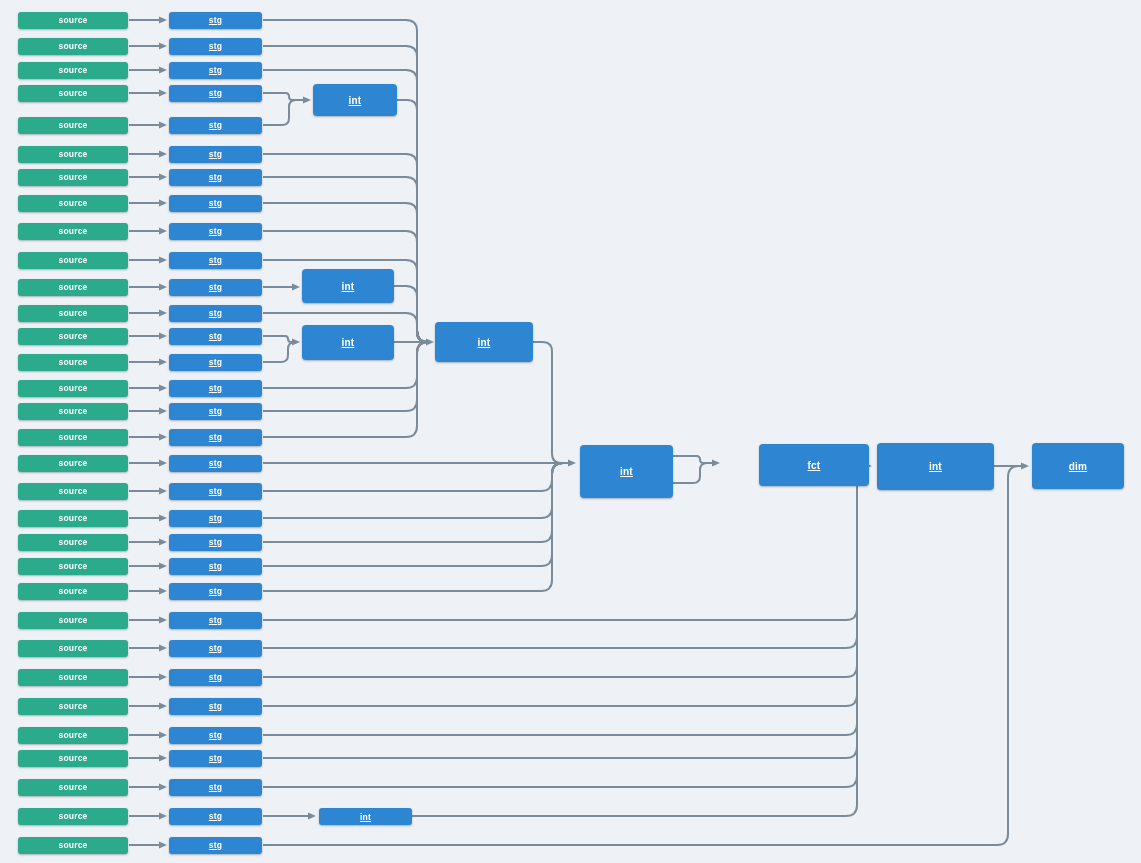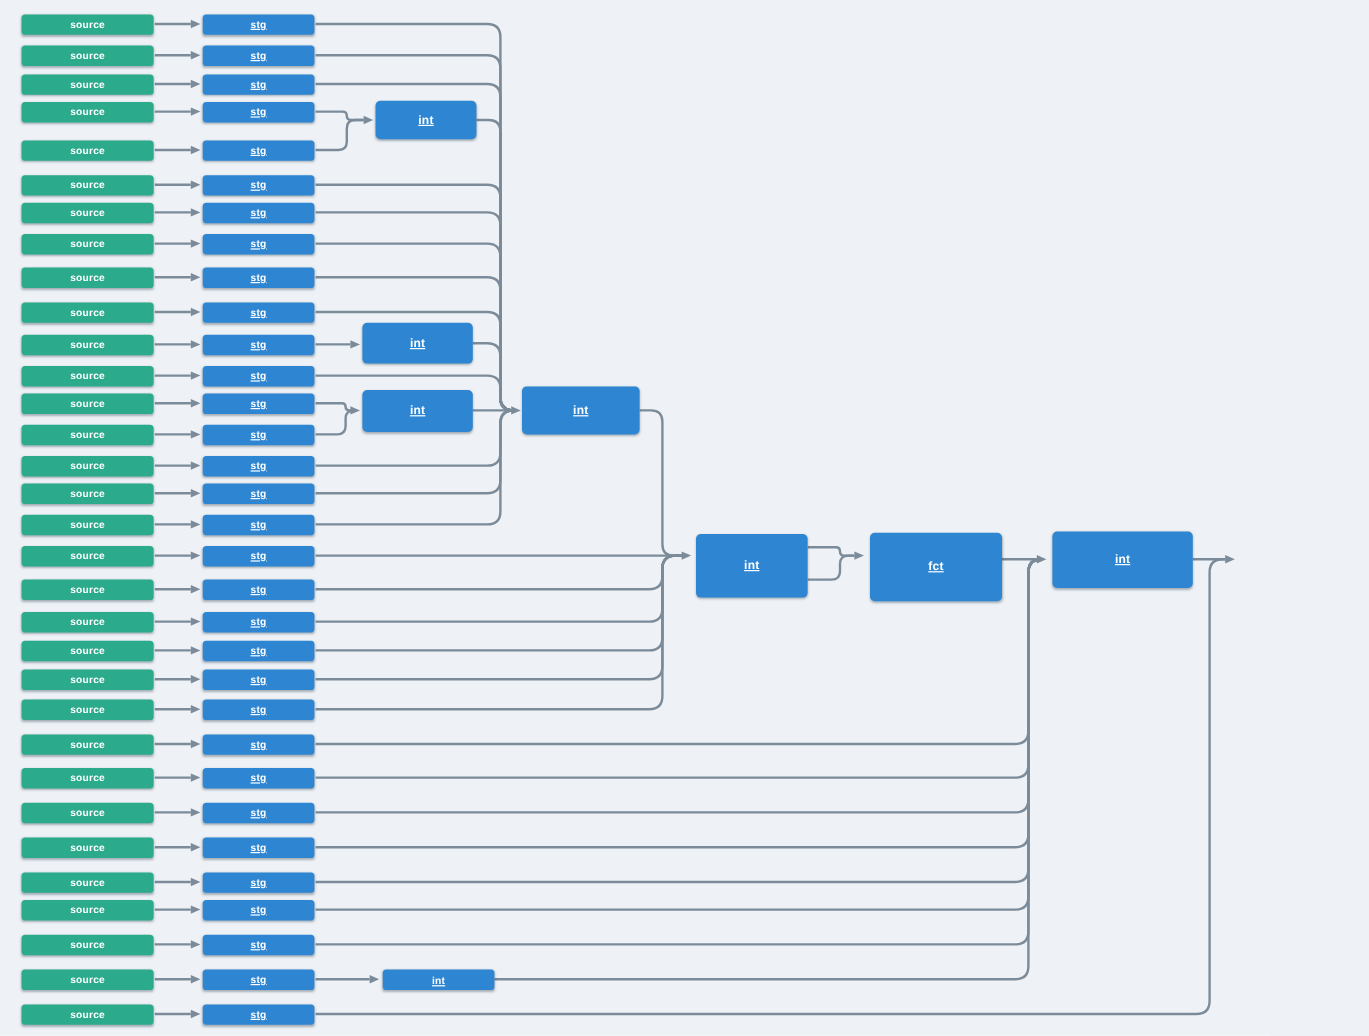--- a/index.html
+++ b/index.html
@@ -350,22 +350,25 @@
     </div>
     <div class="node model lg" style="left: 302px; top: 325px; width: 92px; height: 35px;">
       <span>int</span>
     </div>
     <div class="node model lg" style="left: 435px; top: 322px; width: 98px; height: 40px;">
       <span>int</span>
     </div>
     <div class="node model lg" style="left: 580px; top: 445px; width: 93px; height: 53px;">
       <span>int</span>
     </div>
-    <div class="node model lg" style="left: 725px; top: 444px; width: 110px; height: 57px;">
+    <div class="node model lg" style="left: 759px; top: 444px; width: 110px; height: 42px;">
       <span>fct</span>
     </div>
     <div class="node model lg" style="left: 877px; top: 443px; width: 117px; height: 47px;">
       <span>int</span>
+    </div>
+    <div class="node model lg" style="left: 1032px; top: 443px; width: 92px; height: 46px;">
+      <span>dim</span>
     </div>
     <div class="node model sm" style="left: 319px; top: 808px; width: 93px; height: 17px;">
       <span>int</span>
     </div>
   </div>
 
 </body></html>

